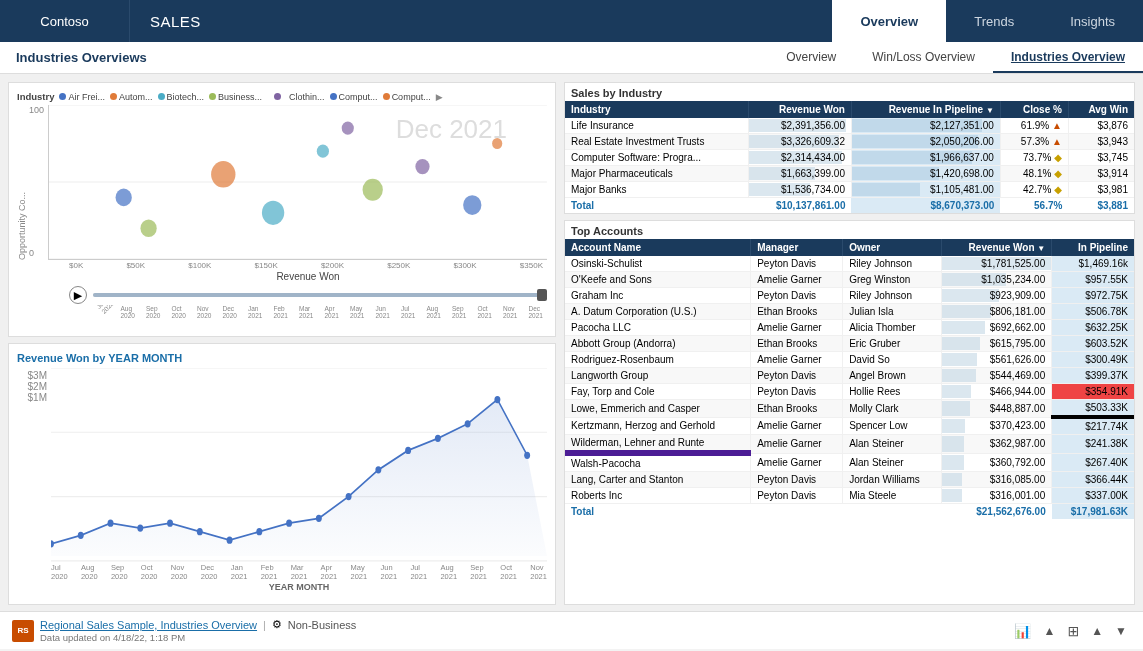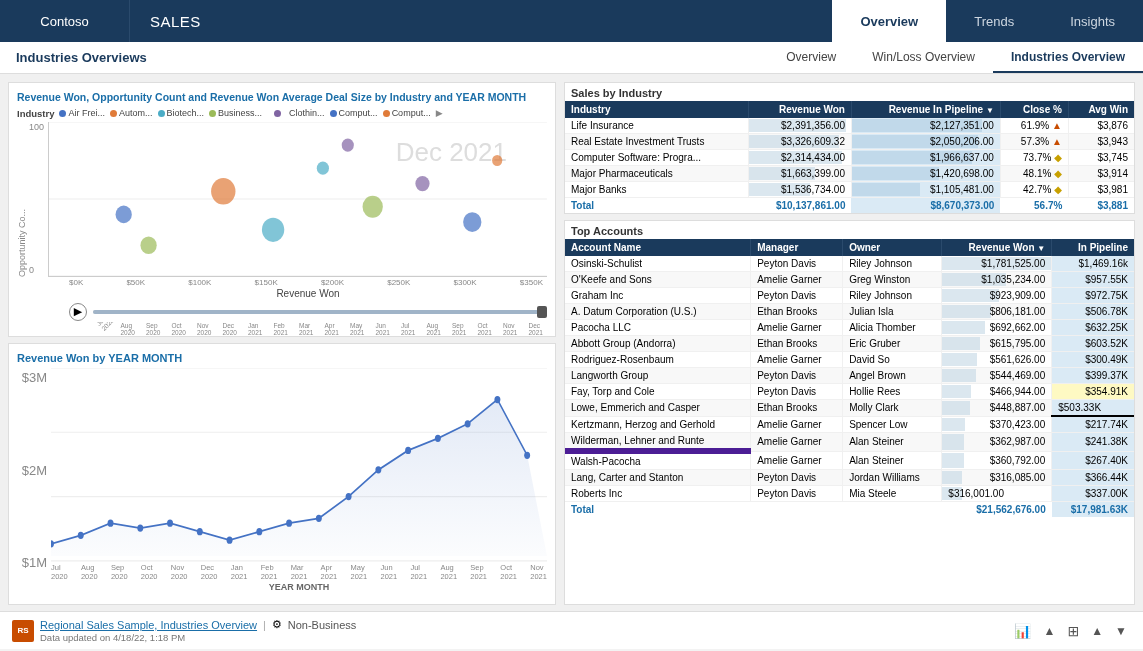--- a/index.html
+++ b/index.html
@@ -32,33 +32,32 @@
     <div style="display:flex; align-items:center; padding-left:20px; padding-right:20px; color:#1a3a5c; font-size:13px; font-weight:600; flex:1; padding-left:16px;">
       <span>Industries Overviews</span>
     </div>
     <div style="display:flex; align-items:stretch;">
       <div style="display:flex; align-items:center; padding:0 18px; color:#444; font-size:12px; cursor:pointer; border-bottom:2px solid transparent;">
         <span>Overview</span>
       </div>
       <div style="display:flex; align-items:center; padding:0 18px; color:#444; font-size:12px; cursor:pointer; border-bottom:2px solid transparent;">
         <span>Win/Loss Overview</span>
       </div>
-      <div style="display:flex; align-items:center; padding:0 18px; color:#1a3a5c; font-size:12px; font-weight:600; cursor:pointer; border-bottom:2px solid #1a3a5c;">
+      <div style="display:flex; align-items:center; padding:0 18px; color:#1a3a5c; font-size:12px; font-weight:600; cursor:pointer; border-bottom:2px solid #1a3a5c;text-decoration:underline;">
         <span>Industries Overview</span>
       </div>
     </div>
   </div>
 </div>
 
 <div style="display:flex; height:537px; background:#f0f0f0;">
 
   <div style="width:560px; padding:8px 4px 6px 8px; display:flex; flex-direction:column; gap:6px;">
 
     <div style="background:#fff; border:1px solid #ddd; padding:8px; height:255px; flex-shrink:0; overflow:hidden;">
-      <div style="font-size:10.5px; color:#1a6ea8; font-weight:600; margin-bottom:3px; line-height:1.3;">Revenue Won, Opportunity Count and Revenue Won Average Deal Size by Industry and YEAR MONTH</div>
 
       <div style="display:flex; flex-wrap:nowrap; gap:5px; margin-bottom:3px; font-size:9px; color:#444; align-items:center;">
         <span style="font-weight:600; font-size:9.5px;">Industry</span>
         <span style="display:flex;align-items:center;gap:2px;">
             <span style="width:7px;height:7px;border-radius:50%;background:#4472C4;display:inline-block;"></span>
             <span>Air Frei...</span>
           </span>
         <span style="display:flex;align-items:center;gap:2px;">
             <span style="width:7px;height:7px;border-radius:50%;background:#E07B39;display:inline-block;"></span>
             <span>Autom...</span>
@@ -88,21 +87,21 @@
 
       <div style="display:flex; position:relative; height:155px;">
         <div style="writing-mode:vertical-rl; transform:rotate(180deg); font-size:9px; color:#888; white-space:nowrap; margin-right:2px; display:flex; align-items:center;">
           <span>Opportunity Co...</span>
         </div>
         <div style="display:flex; flex-direction:column; justify-content:space-between; font-size:9px; color:#888; margin-right:4px; padding-bottom:2px;">
           <span>100</span>
           <span>0</span>
         </div>
         <div style="flex:1; position:relative; border-left:1px solid #ccc; border-bottom:1px solid #ccc;">
-          <span style="position:absolute; top:15px; right:40px; font-size:26px; color:#ddd; font-weight:300; pointer-events:none;">Dec 2021</span>
+          <span style="position:absolute; top:9px; right:40px; font-size:26px; color:#ddd; font-weight:300; pointer-events:none;">Dec 2021</span>
 
           <svg style="width:100%;height:100%;position:absolute;top:0;left:0;" id="scatter-svg" viewBox="0 0 490 140" preserveAspectRatio="none">
               <line x1="0" y1="0" x2="490" y2="0" stroke="#eee" stroke-width="1"></line>
               <line x1="0" y1="70" x2="490" y2="70" stroke="#eee" stroke-width="1"></line>
               <line x1="0" y1="140" x2="490" y2="140" stroke="#eee" stroke-width="1"></line>
               <circle cx="73.5" cy="84" r="8" fill="#4472C4" opacity="0.7"></circle>
               <circle cx="171.5" cy="63" r="12" fill="#E07B39" opacity="0.7"></circle>
               <circle cx="269.5" cy="42" r="6" fill="#4BACC6" opacity="0.7"></circle>
               <circle cx="318.5" cy="77" r="10" fill="#9BBB59" opacity="0.7"></circle>
               <circle cx="367.5" cy="56" r="7" fill="#8064A2" opacity="0.7"></circle>
@@ -153,21 +152,21 @@
         <span style="font-size:6.5px;">Oct<br>2021</span>
         <span style="font-size:6.5px;">Nov<br>2021</span>
         <span style="font-size:6.5px;">Dec<br>2021</span>
       </div>
     </div>
 
     <div style="background:#fff; border:1px solid #ddd; padding:8px; flex:1; overflow:hidden;">
       <div style="font-size:11px; color:#1a6ea8; font-weight:600; margin-bottom:4px;">Revenue Won by YEAR MONTH</div>
       <div style="display:flex; height:calc(100% - 20px);">
 
-        <div style="display:flex;flex-direction:column;justify-content:space-between;font-size:13px;color:#888;margin-right:4px;padding-bottom:22px;padding-top:2px;width:30px;text-align:right;">
+        <div style="display:flex;flex-direction:column;font-size:10px;color:#888;margin-right:4px;padding-bottom:22px;padding-top:2px;width:30px;text-align:right;">
           <span>$3M</span>
           <span>$2M</span>
           <span>$1M</span>
         </div>
         <div style="flex:1; position:relative;">
           <svg style="width:100%;height:calc(100% - 30px);display:block;" viewBox="0 0 500 160" preserveAspectRatio="none">
             <defs>
               <linearGradient id="lineGrad" x1="0" y1="0" x2="0" y2="1">
                 <stop offset="0%" stop-color="#4472C4" stop-opacity="0.15"></stop>
                 <stop offset="100%" stop-color="#4472C4" stop-opacity="0.02"></stop>
@@ -464,33 +463,33 @@
     </td>
   </tr>
               <tr style="background: rgb(255, 255, 255); cursor: pointer;">
     <td style="padding:2px 6px;border-bottom:1px solid #f0f0f0;border-right:1px solid #f0f0f0;text-align:left;white-space:nowrap;">Fay, Torp and Cole</td>
     <td style="padding:2px 6px;border-bottom:1px solid #f0f0f0;border-right:1px solid #f0f0f0;text-align:left;">Peyton Davis</td>
     <td style="padding:2px 6px;border-bottom:1px solid #f0f0f0;border-right:1px solid #f0f0f0;text-align:left;">Hollie Rees</td>
     <td style="padding:2px 6px;border-bottom:1px solid #f0f0f0;border-right:1px solid #f0f0f0;text-align:right;position:relative;">
       <div style="position:absolute;left:0;top:1px;bottom:1px;width:26%;background:#b8cfe0;opacity:0.5;"></div>
       <span style="position:relative;z-index:1;">$466,944.00</span>
     </td>
-    <td style="padding:2px 6px;border-bottom:1px solid #f0f0f0;text-align:right;background:#fef9c3;">
+    <td style="padding:2px 6px;border-bottom:1px solid #f0f0f0;text-align:right;background:#ef4444;">
       <span style="position:relative;z-index:1;">$354.91K</span>
     </td>
   </tr>
               <tr style="background: rgb(248, 248, 248); cursor: pointer;">
     <td style="padding:2px 6px;border-bottom:1px solid #f0f0f0;border-right:1px solid #f0f0f0;text-align:left;white-space:nowrap;">Lowe, Emmerich and Casper</td>
     <td style="padding:2px 6px;border-bottom:1px solid #f0f0f0;border-right:1px solid #f0f0f0;text-align:left;">Ethan Brooks</td>
     <td style="padding:2px 6px;border-bottom:1px solid #f0f0f0;border-right:1px solid #f0f0f0;text-align:left;">Molly Clark</td>
     <td style="padding:2px 6px;border-bottom:1px solid #f0f0f0;border-right:1px solid #f0f0f0;text-align:right;position:relative;">
       <div style="position:absolute;left:0;top:1px;bottom:1px;width:25%;background:#b8cfe0;opacity:0.5;"></div>
       <span style="position:relative;z-index:1;">$448,887.00</span>
     </td>
-    <td style="padding:2px 6px;border-bottom:2px solid #000000;text-align:left;background:#daeaf5;">
+    <td style="padding:2px 6px;border-bottom:4px solid #000000;text-align:right;background:#daeaf5;">
       <span style="position:relative;z-index:1;">$503.33K</span>
     </td>
   </tr>
               <tr style="background: rgb(255, 255, 255); cursor: pointer;">
     <td style="padding:2px 6px;border-bottom:1px solid #f0f0f0;border-right:1px solid #f0f0f0;text-align:left;white-space:nowrap;">Kertzmann, Herzog and Gerhold</td>
     <td style="padding:2px 6px;border-bottom:1px solid #f0f0f0;border-right:1px solid #f0f0f0;text-align:left;">Amelie Garner</td>
     <td style="padding:2px 6px;border-bottom:1px solid #f0f0f0;border-right:1px solid #f0f0f0;text-align:left;">Spencer Low</td>
     <td style="padding:2px 6px;border-bottom:1px solid #f0f0f0;border-right:1px solid #f0f0f0;text-align:right;position:relative;">
       <div style="position:absolute;left:0;top:1px;bottom:1px;width:21%;background:#b8cfe0;opacity:0.5;"></div>
       <span style="position:relative;z-index:1;">$370,423.00</span>
@@ -532,21 +531,21 @@
       <span style="position:relative;z-index:1;">$316,085.00</span>
     </td>
     <td style="padding:2px 6px;border-bottom:1px solid #f0f0f0;text-align:right;background:#daeaf5;">
       <span style="position:relative;z-index:1;">$366.44K</span>
     </td>
   </tr>
               <tr style="background: rgb(255, 255, 255); cursor: pointer;">
     <td style="padding:2px 6px;border-bottom:1px solid #f0f0f0;border-right:1px solid #f0f0f0;text-align:left;white-space:nowrap;">Roberts Inc</td>
     <td style="padding:2px 6px;border-bottom:1px solid #f0f0f0;border-right:1px solid #f0f0f0;text-align:left;">Peyton Davis</td>
     <td style="padding:2px 6px;border-bottom:1px solid #f0f0f0;border-right:1px solid #f0f0f0;text-align:left;">Mia Steele</td>
-    <td style="padding:2px 6px;border-bottom:1px solid #f0f0f0;border-right:1px solid #f0f0f0;text-align:left;position:relative;">
+    <td style="padding:2px 6px;border-bottom:1px solid #f0f0f0;border-right:1px solid #f0f0f0;text-align:right;position:relative;">
       <div style="position:absolute;left:0;top:1px;bottom:1px;width:18%;background:#b8cfe0;opacity:0.5;"></div>
       <span style="position:relative;z-index:1;">$316,001.00</span>
     </td>
     <td style="padding:2px 6px;border-bottom:1px solid #f0f0f0;text-align:right;background:#daeaf5;">
       <span style="position:relative;z-index:1;">$337.00K</span>
     </td>
   </tr>
               <tr>
   <td colspan="3" style="padding:2px 6px;border-top:1px solid #ddd;font-weight:700;color:#1a6ea8;text-align:left;">Total</td>
   <td style="padding:2px 6px;border-top:1px solid #ddd;font-weight:700;color:#1a6ea8;text-align:right;">$21,562,676.00</td>

